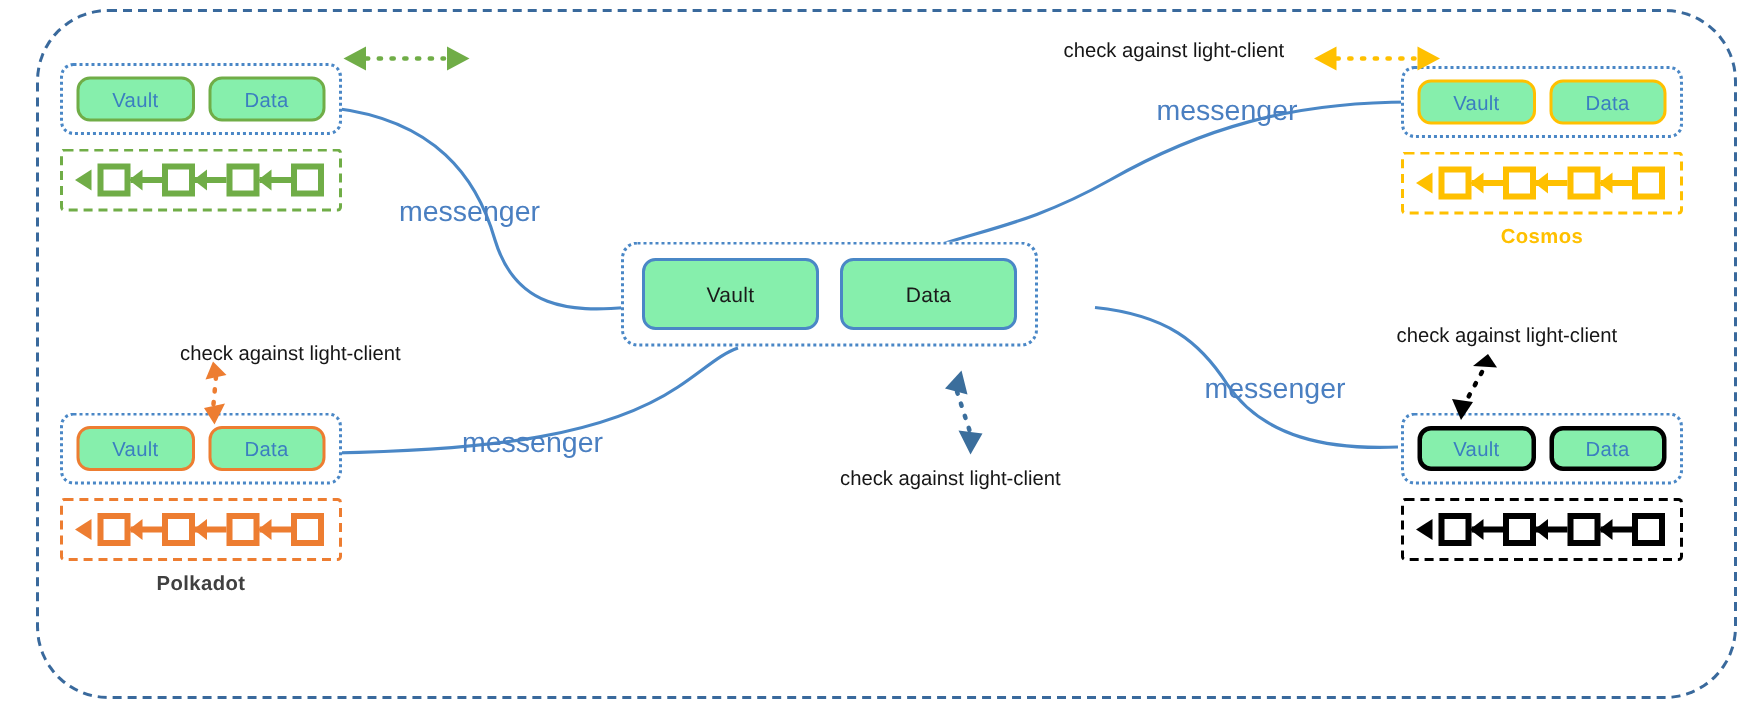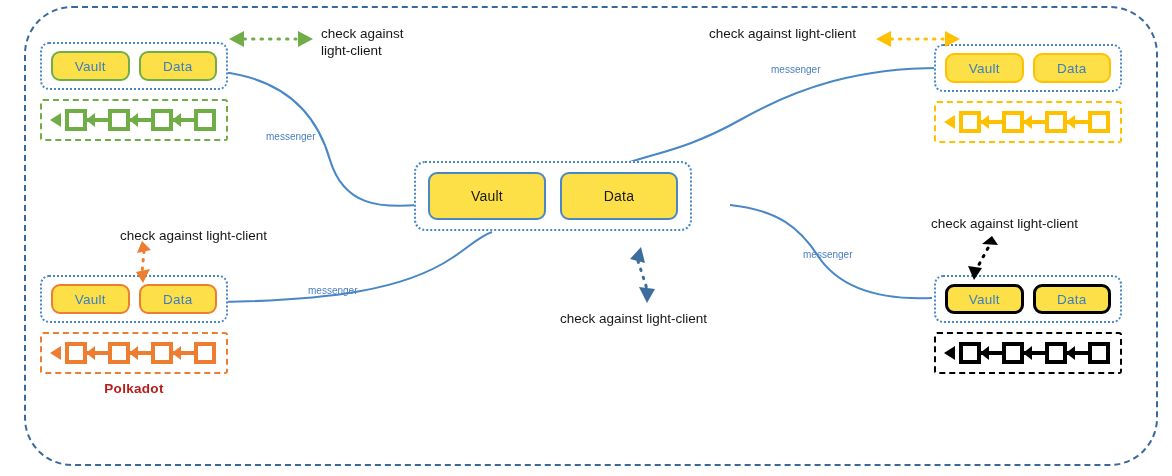--- a/index.html
+++ b/index.html
@@ -15,21 +15,21 @@
   }
 
   
   .chain-group{position:absolute;}
   .vault-data-box{
     border:2.5px dotted #4a87c6;border-radius:9px;
     padding:7px 9px;display:flex;gap:9px;box-sizing:border-box;
     background:#ffffff;
   }
   .node-box{
-    border-radius:9px;box-sizing:border-box;background:#fde047;
+    border-radius:9px;box-sizing:border-box;background:#86efac;
     display:flex;align-items:center;justify-content:center;
     font-size:13.5px;color:#3b7ec0;letter-spacing:.2px;
   }
   .node-box.vault{width:84px;height:30px;}
   .node-box.data{width:84px;height:30px;}
 
   
   .chain-strip{
     border-style:dashed;border-width:2.5px;border-radius:3px;
     box-sizing:border-box;height:42px;display:flex;align-items:center;
@@ -47,21 +47,21 @@
 
   .chain-name{text-align:center;font-size:13.5px;font-weight:bold;margin-top:7px;letter-spacing:.3px;}
 
   
   .hub{position:absolute;left:414px;top:161px;}
   .hub .vault-data-box{padding:9px 12px;gap:14px;border-radius:11px;}
   .hub .node-box{width:118px;height:48px;border:2px solid #4a87c6;color:#1a1a1a;font-size:14px;}
 
   
   .lc-label{position:absolute;font-size:13.5px;color:#161616;line-height:16.5px;white-space:pre;}
-  .msg-label{position:absolute;font-size:10px;color:#4a7fc1;white-space:nowrap;}
+  .msg-label{position:absolute;font-size:19px;color:#4a7fc1;white-space:nowrap;}
 
   
   .biarrow{position:absolute;}
   .biarrow svg{display:block;overflow:visible;}
 </style>
 </head>
 <body>
 
 <div id="stage">
 
@@ -125,20 +125,21 @@
         <div class="shaft" style="background:#ffc000;"></div>
           <div class="head" style="border-right-color:#ffc000;"></div>
       </div>
       <div class="blk" style="border-color:#ffc000;"></div>
       <div class="link-arrow">
         <div class="shaft" style="background:#ffc000;"></div>
           <div class="head" style="border-right-color:#ffc000;"></div>
       </div>
       <div class="blk" style="border-color:#ffc000;"></div>
     </div>
+    <div class="chain-name" style="color:#ffc000;">Cosmos</div>
   </div>
 
   <div class="chain-group" style="left:40px;top:275px;width:188px;">
     <div class="vault-data-box">
       <div class="node-box vault" style="border:2.5px solid #ed7d31;">Vault</div>
       <div class="node-box data" style="border:2.5px solid #ed7d31;">Data</div>
     </div>
     <div class="chain-strip" style="border-color:#ed7d31;">
       <div class="lead-arrow">
         <div class="head" style="border-right-color:#ed7d31;"></div>
@@ -153,21 +154,21 @@
         <div class="shaft" style="background:#ed7d31;"></div>
           <div class="head" style="border-right-color:#ed7d31;"></div>
       </div>
       <div class="blk" style="border-color:#ed7d31;"></div>
       <div class="link-arrow">
         <div class="shaft" style="background:#ed7d31;"></div>
           <div class="head" style="border-right-color:#ed7d31;"></div>
       </div>
       <div class="blk" style="border-color:#ed7d31;"></div>
     </div>
-    <div class="chain-name" style="color:#b91c1c;">Polkadot</div>
+    <div class="chain-name" style="color:#404040;">Polkadot</div>
   </div>
 
   <div class="chain-group" style="left:934px;top:275px;width:188px;">
     <div class="vault-data-box">
       <div class="node-box vault" style="border:3px solid #000000;">Vault</div>
       <div class="node-box data" style="border:3px solid #000000;">Data</div>
     </div>
     <div class="chain-strip" style="border-color:#000000;">
       <div class="lead-arrow">
         <div class="head" style="border-right-color:#000000;"></div>
@@ -196,22 +197,20 @@
       <div class="node-box">Vault</div>
       <div class="node-box">Data</div>
     </div>
   </div>
 
   <div class="msg-label" style="left:266px;top:131px;">messenger</div>
   <div class="msg-label" style="left:771px;top:64px;">messenger</div>
   <div class="msg-label" style="left:308px;top:285px;">messenger</div>
   <div class="msg-label" style="left:803px;top:249px;">messenger</div>
 
-  <div class="lc-label" style="left:321px;top:26px;">check against
-light-client</div>
   <div class="lc-label" style="left:709px;top:26px;">check against light-client</div>
   <div class="lc-label" style="left:120px;top:228px;">check against light-client</div>
   <div class="lc-label" style="left:931px;top:216px;">check against light-client</div>
   <div class="lc-label" style="left:560px;top:311px;">check against light-client</div>
 
   <div class="biarrow" style="left:226px;top:28px;">
     <svg width="90" height="22" viewBox="0 0 90 22">
       <line x1="18" y1="11" x2="70" y2="11" stroke="#70ad47" stroke-width="3" stroke-linecap="round" stroke-dasharray="1.5 7"></line>
       <polygon points="18,3 18,19 3,11" fill="#70ad47"></polygon>
       <polygon points="72,3 72,19 87,11" fill="#70ad47"></polygon>

